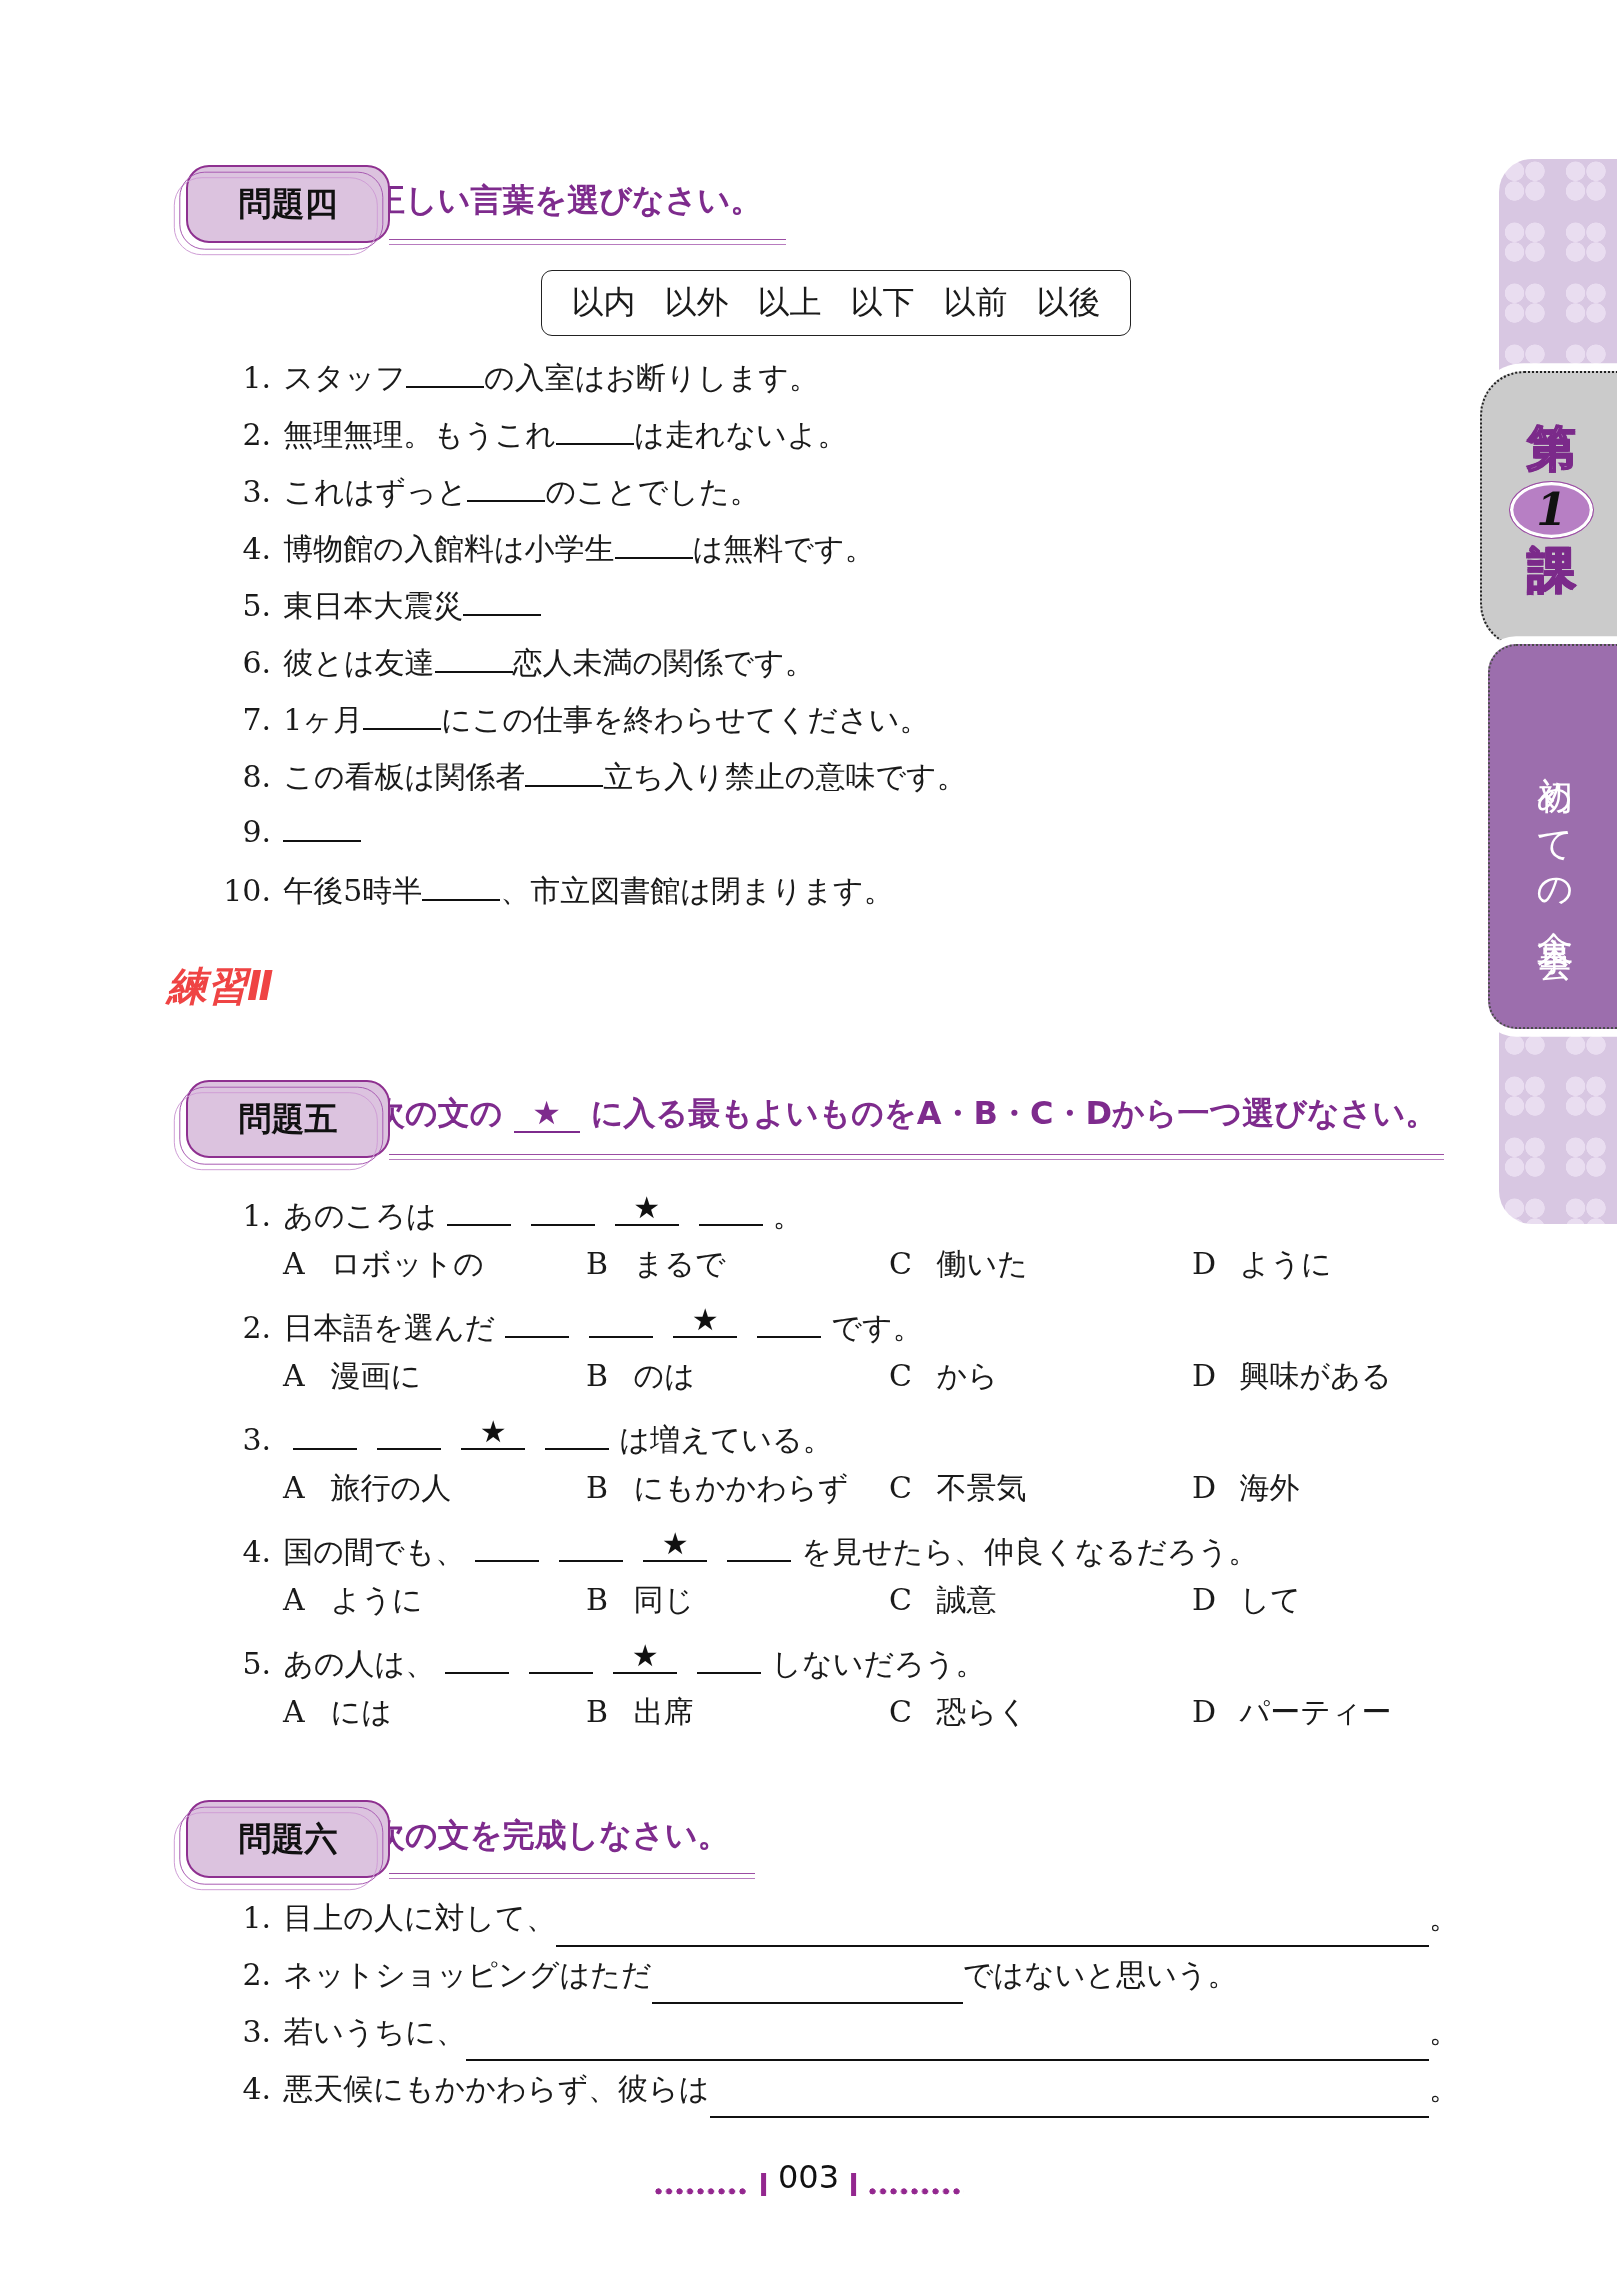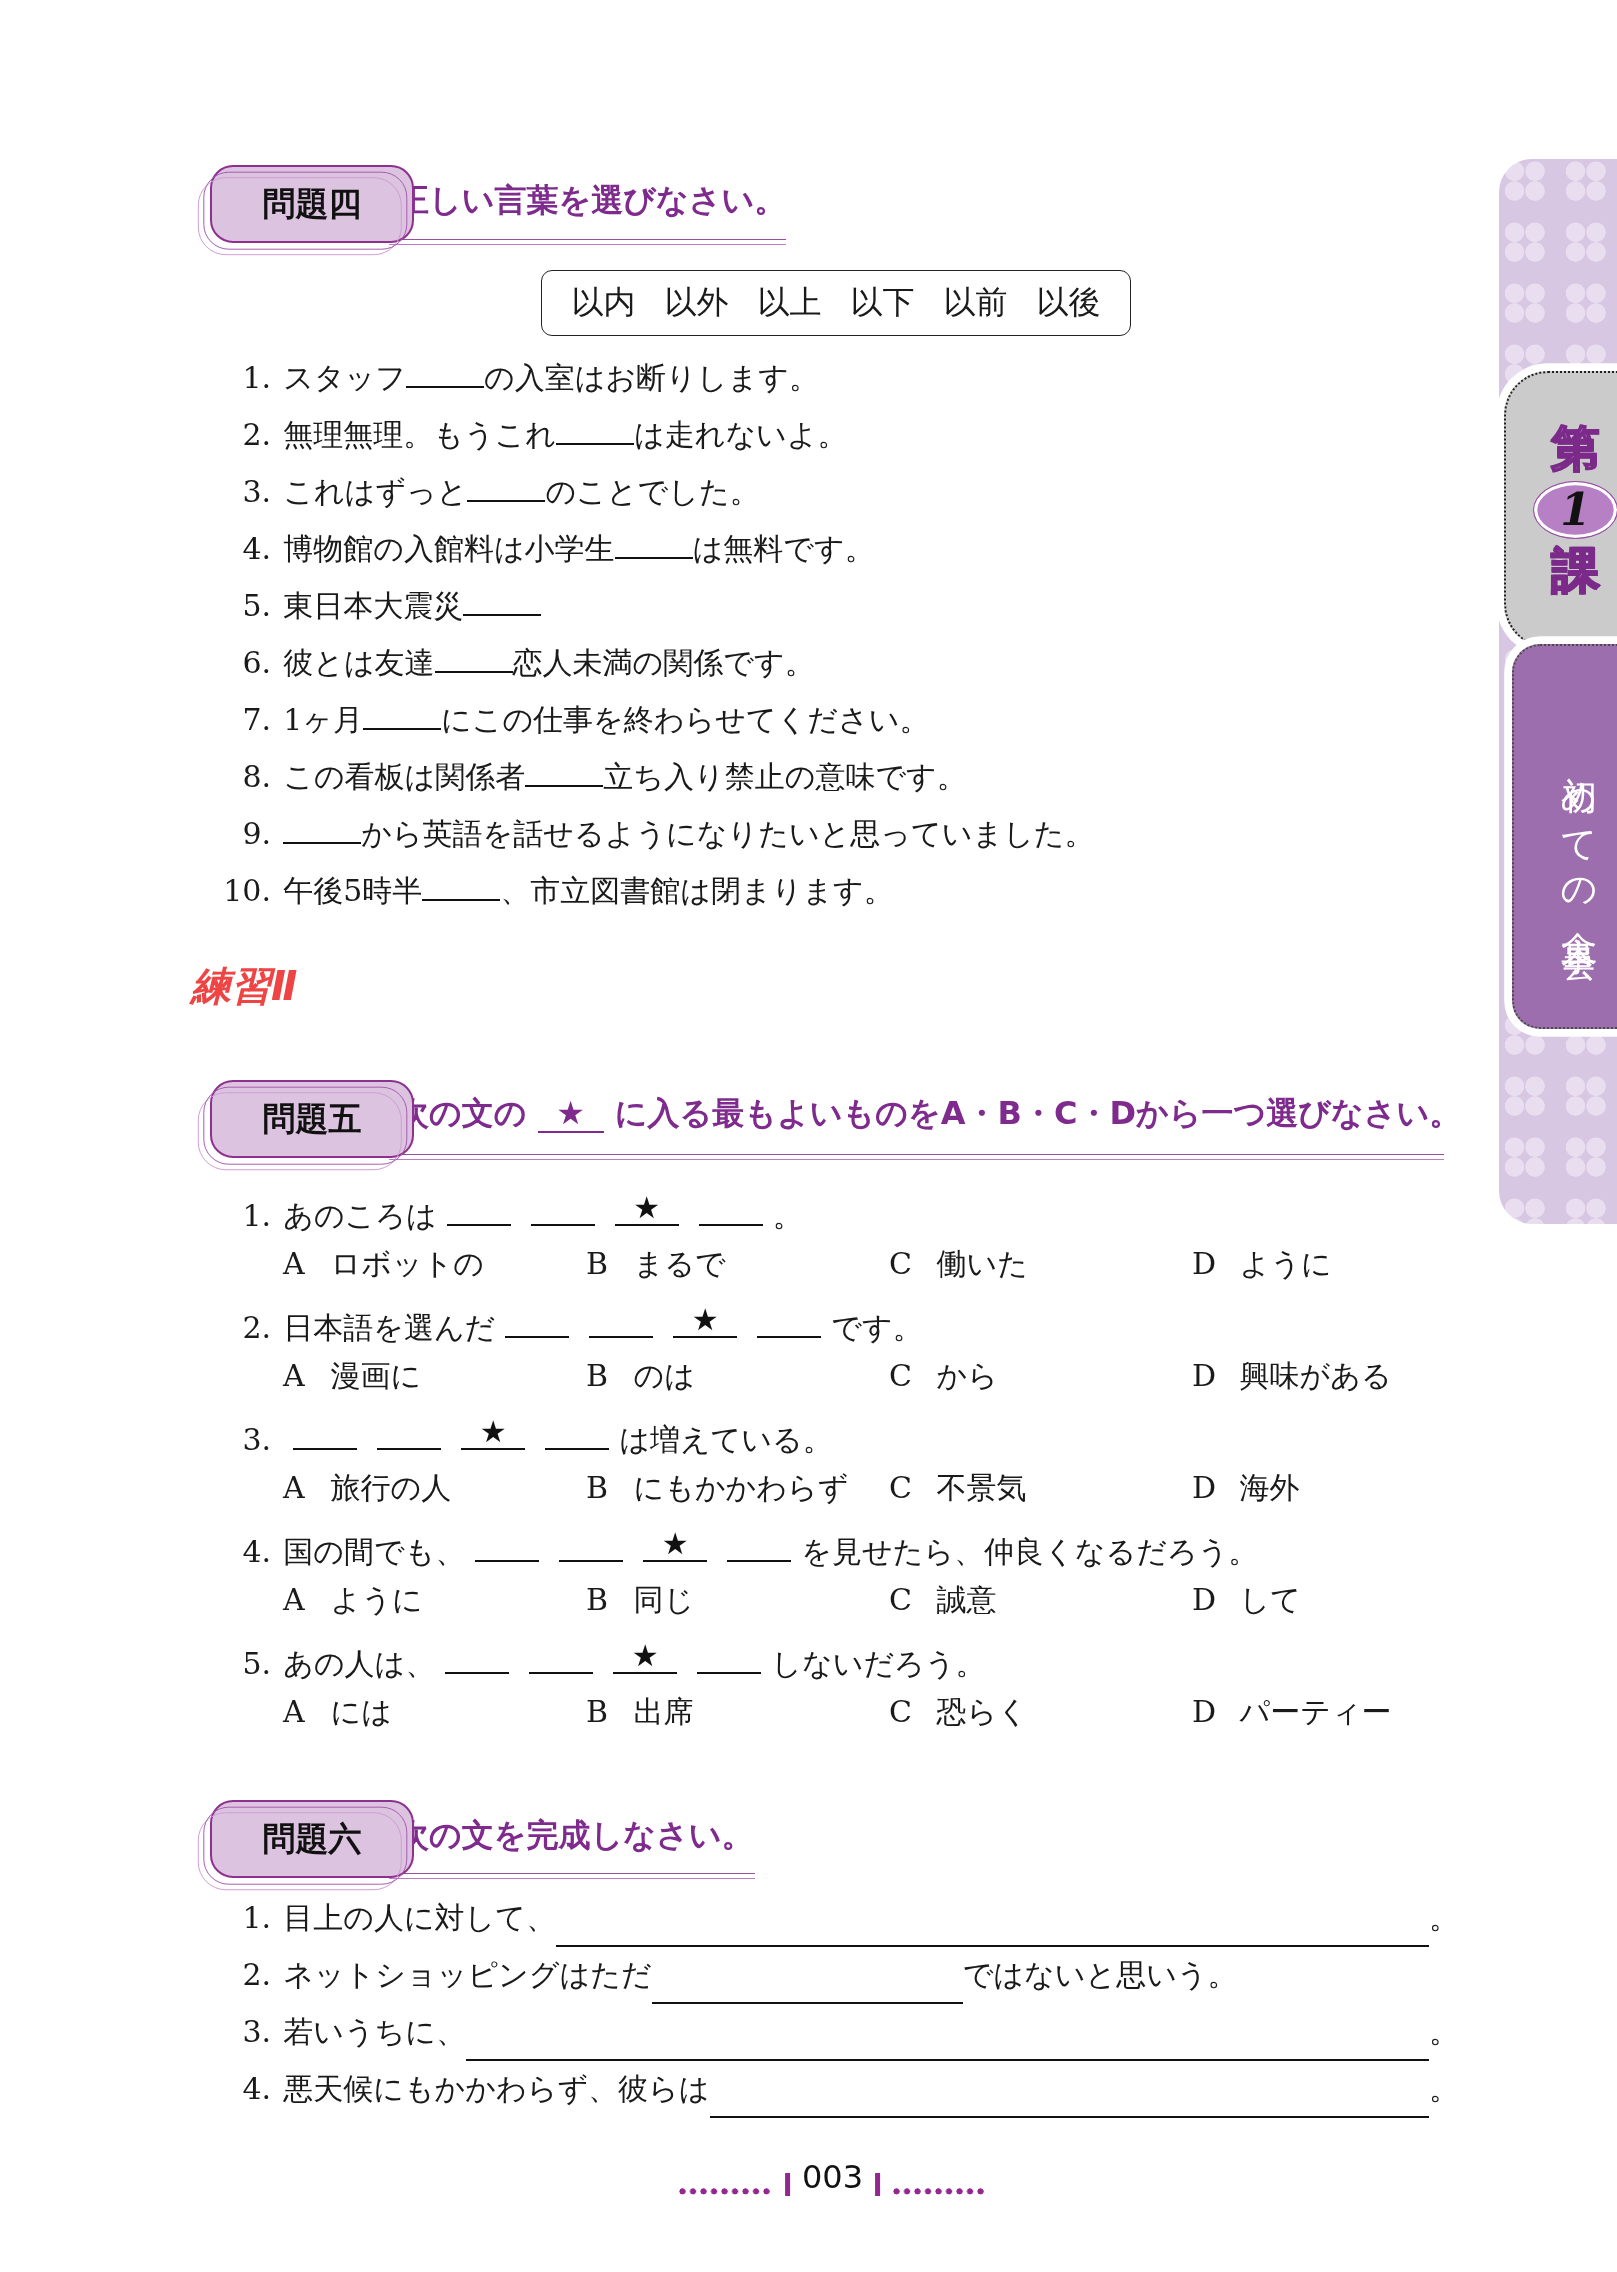--- a/index.html
+++ b/index.html
@@ -1,18 +1,18 @@
 <!DOCTYPE html>
 <html style="font-size:9px"><head>
 <meta charset="utf-8">
 <style>
   html,body{margin:0;padding:0;background:#ffffff;}
   #page{position:relative;width:1617px;height:2273px;background:#ffffff;overflow:hidden;
         font-family:"DejaVu Serif","Liberation Serif",serif;color:#1a1a1a;}
-  .sans{font-family:"DejaVu Sans","Liberation Sans",sans-serif;margin-left:24px;}
+  .sans{font-family:"DejaVu Sans","Liberation Sans",sans-serif;}
 
   
   .badge{position:absolute;width:200px;height:74px;background:#dcc3df;border:2.2px solid #8e3090;
          border-radius:23px;display:flex;align-items:center;justify-content:center;
          font-size:33px;font-weight:600;color:#111;z-index:3;}
   .badge::after{content:"";position:absolute;inset:-2.2px;border:1.7px solid #a85cb2;border-radius:25.5px;
          transform:translate(-6.7px,6.7px);z-index:-1;}
   .badge::before{content:"";position:absolute;inset:-2.2px;border:1.1px solid #cf9ed6;border-radius:28px;
          transform:translate(-12.2px,12.2px);z-index:-2;}
   .instruction{position:absolute;font-size:32px;font-weight:700;color:#7e2b8d;white-space:nowrap;z-index:2;}
@@ -149,21 +149,20 @@
     <div class="qrow">
       <span class="qnum">8.</span>
       <span>この看板は関係者</span>
       <span class="blank"></span>
       <span>立ち入り禁止の意味です。</span>
     </div>
     <div class="qrow">
       <span class="qnum">9.</span>
       <span></span>
       <span class="blank"></span>
-      <span>から英語を話せるようになりたいと思っていました。</span>
     </div>
     <div class="qrow">
       <span class="qnum">10.</span>
       <span>午後5時半</span>
       <span class="blank"></span>
       <span>、市立図書館は閉まります。</span>
     </div>
   </div>
 
   <div class="section-heading sans">練習Ⅱ</div>

